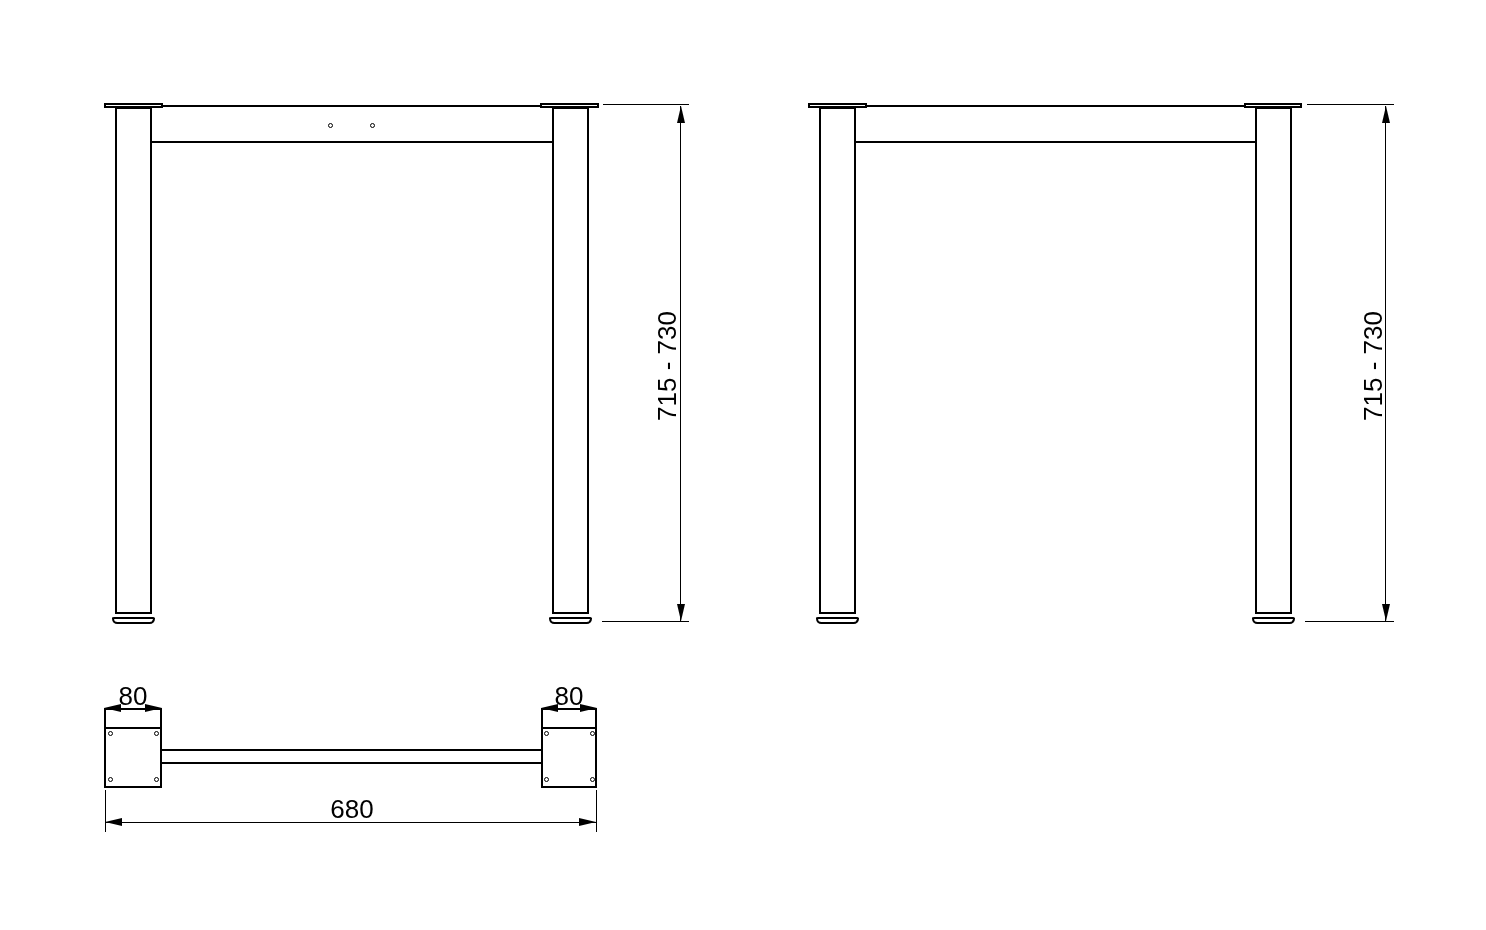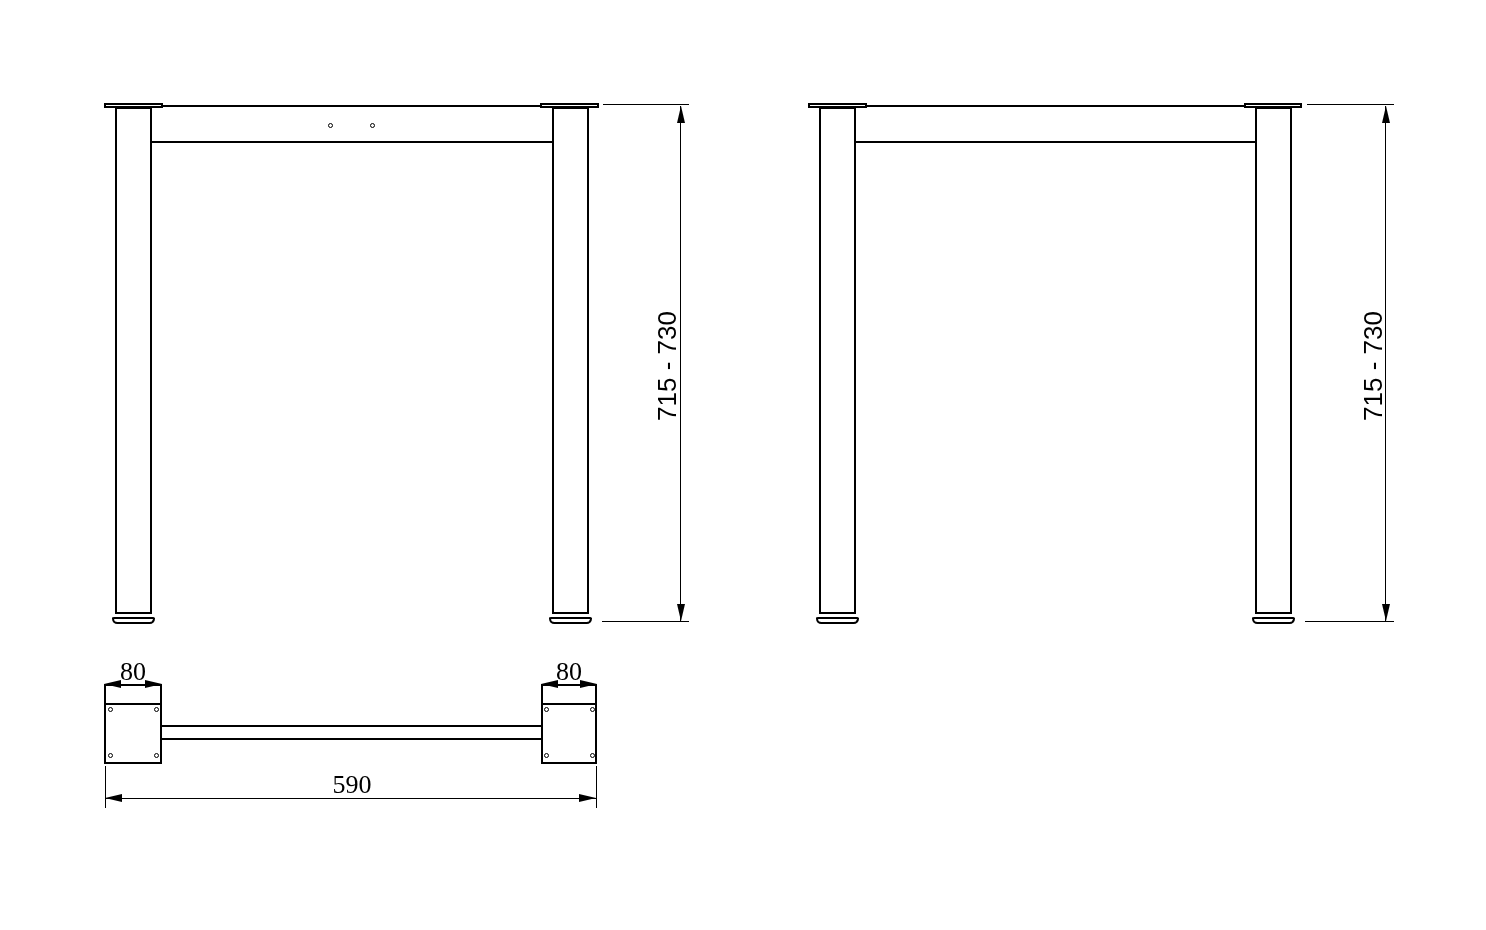--- a/index.html
+++ b/index.html
@@ -79,21 +79,21 @@
     <div class="foot" style="left:1252px;top:617px;width:43px;height:7px;"></div>
 
     <div class="dimh" style="left:1307px;top:104px;width:87px;"></div>
     <div class="dimh" style="left:1305px;top:621px;width:89px;"></div>
     <div class="dimv" style="left:1385px;top:106px;height:515px;"></div>
     <div class="arr up" style="left:1382px;top:106px;"></div>
     <div class="arr down" style="left:1382px;top:604px;"></div>
     <div class="dimlabel vert" style="left:1373px;top:366px;">715 - 730</div>
   </div>
 
-  <div class="abs z1" style="left:0;top:648px;width:740px;height:250px;font-family:Liberation Serif, serif;">
+  <div class="abs z1" style="left:0;top:672px;width:740px;height:250px;">
 
     <div class="abs z1" style="left:160px;top:77px;width:383px;height:15px;border-top:2px solid #000;border-bottom:2px solid #000;background:#fff;"></div>
 
     <div class="part z2" style="left:104px;top:36px;width:58px;height:80px;"></div>
     <div class="hline2 z3" style="left:106px;top:55px;width:54px;"></div>
     <div class="hole z3" style="left:108px;top:59px;"></div>
     <div class="hole z3" style="left:154px;top:59px;"></div>
     <div class="hole z3" style="left:108px;top:105px;"></div>
     <div class="hole z3" style="left:154px;top:105px;"></div>
 
@@ -110,16 +110,16 @@
 
     <div class="arr left z4" style="left:541px;top:32px;"></div>
     <div class="arr right z4" style="left:580px;top:32px;"></div>
     <div class="dimlabel" style="left:569px;top:24px;">80</div>
 
     <div class="dimv" style="left:105px;top:118px;height:42px;"></div>
     <div class="dimv" style="left:596px;top:118px;height:42px;"></div>
     <div class="dimh" style="left:105px;top:150px;width:491px;"></div>
     <div class="arr left z4" style="left:105px;top:146px;"></div>
     <div class="arr right z4" style="left:579px;top:146px;"></div>
-    <div class="dimlabel" style="left:352px;top:137px;">590</div>
+    <div class="dimlabel" style="left:352px;top:137px;">680</div>
   </div>
 
 </div>
 
 </body></html>

